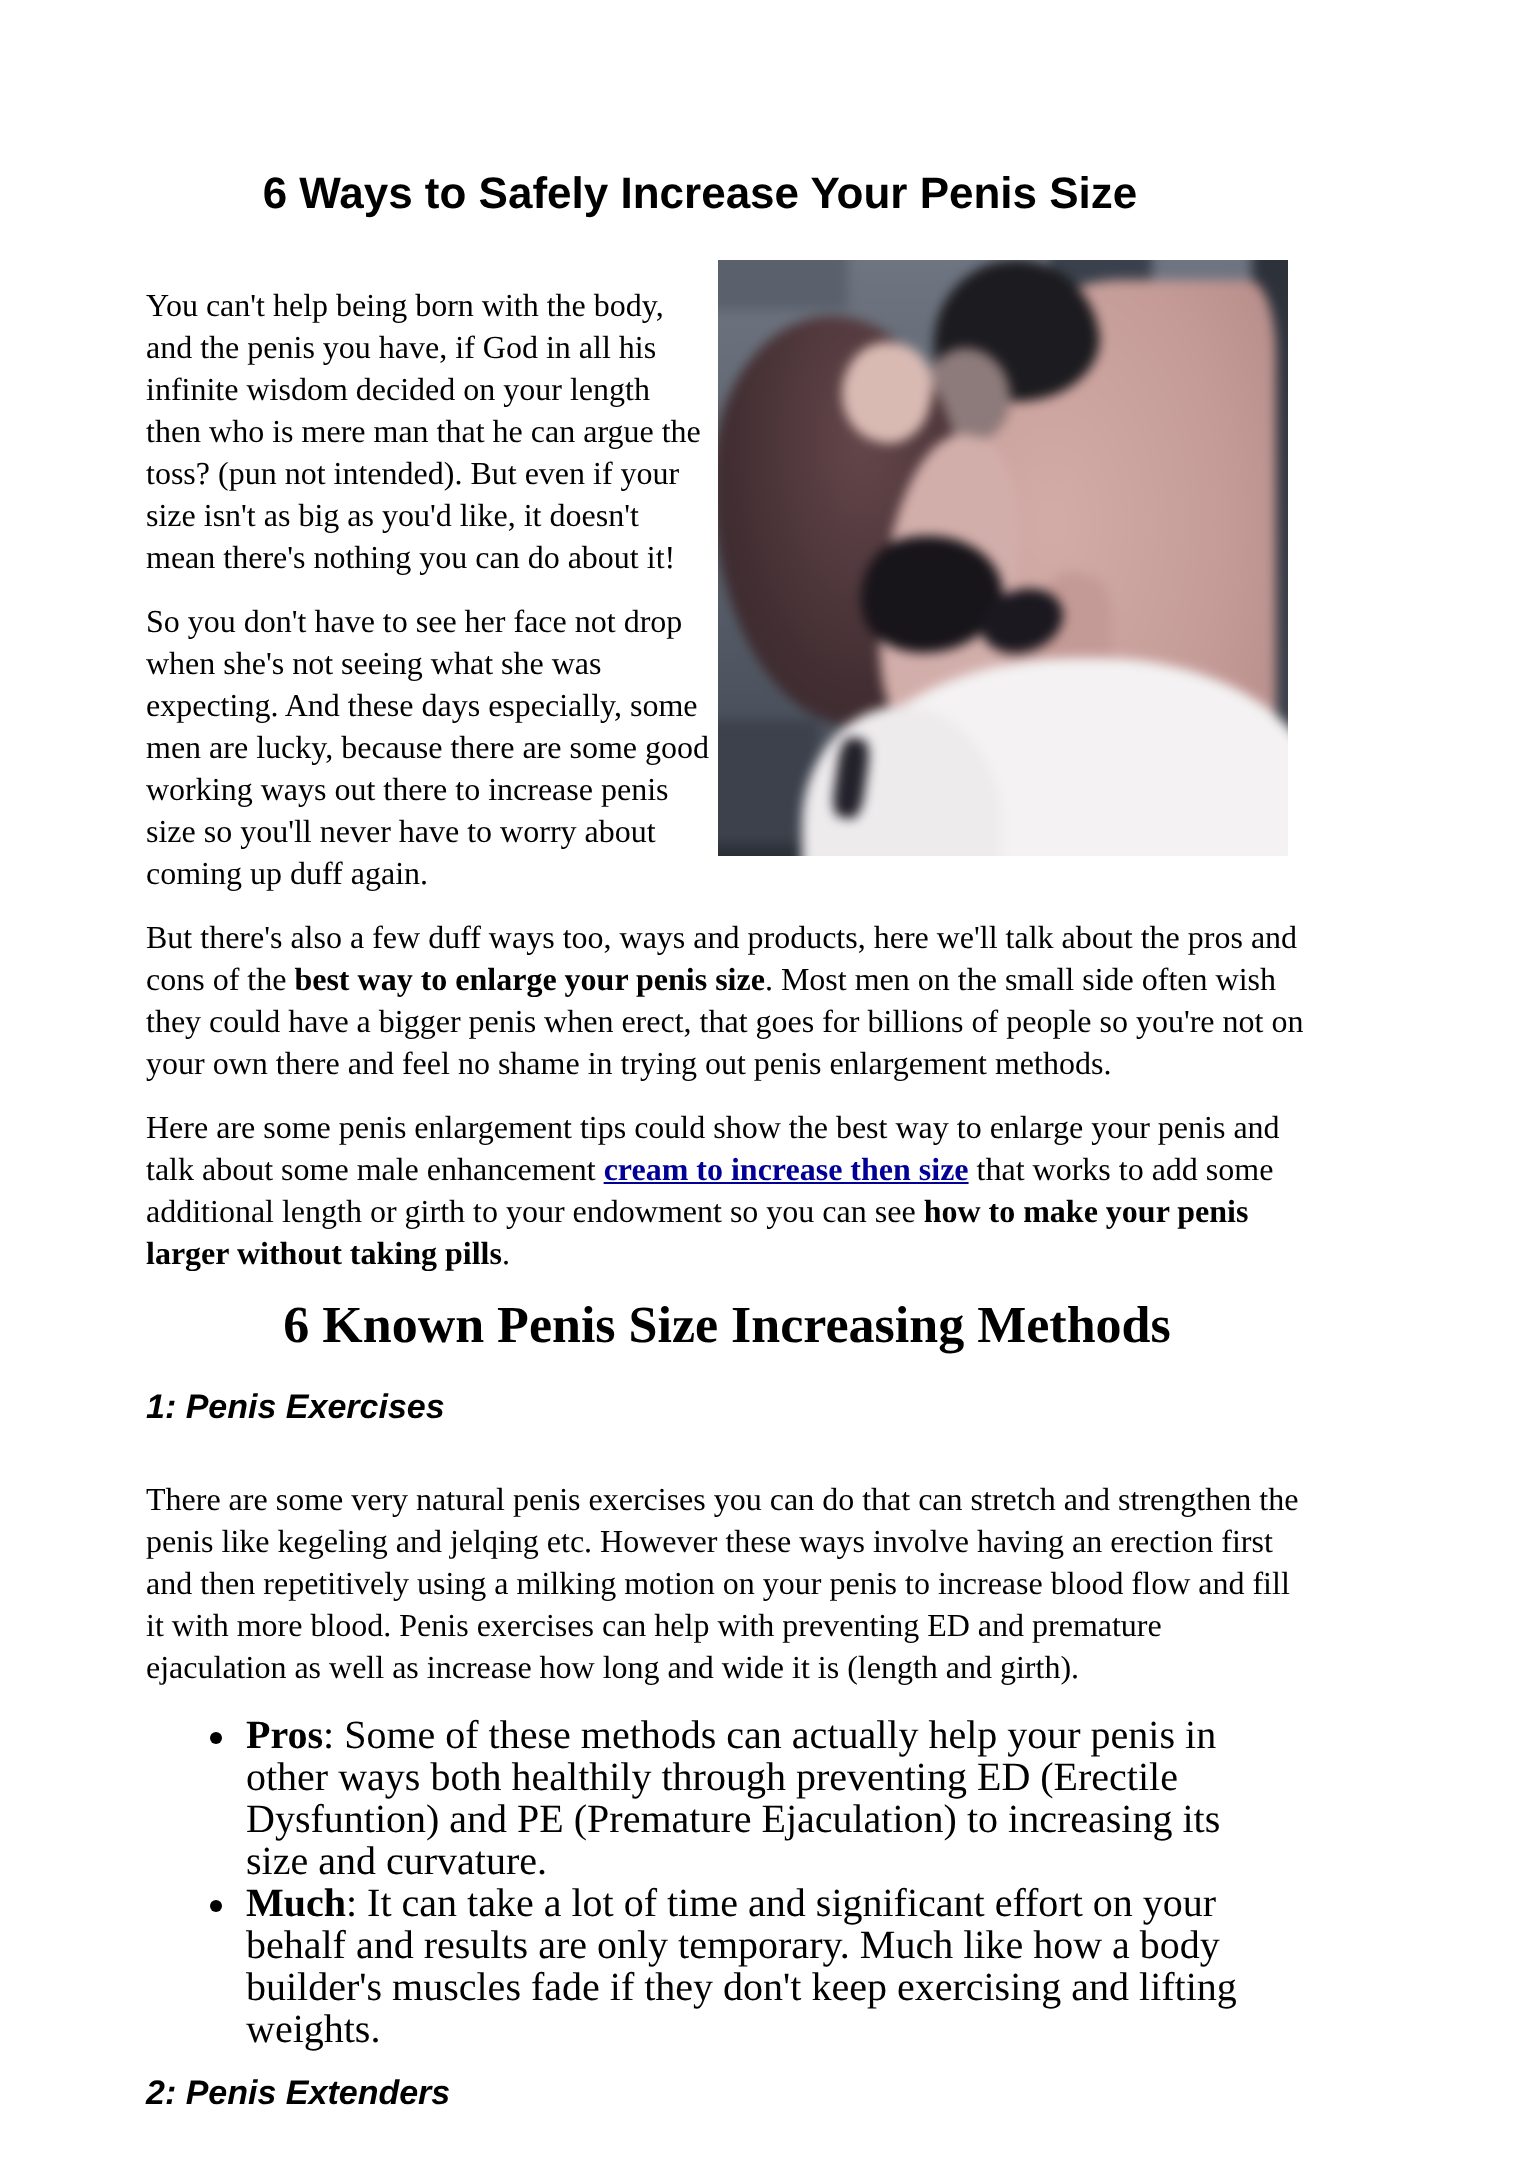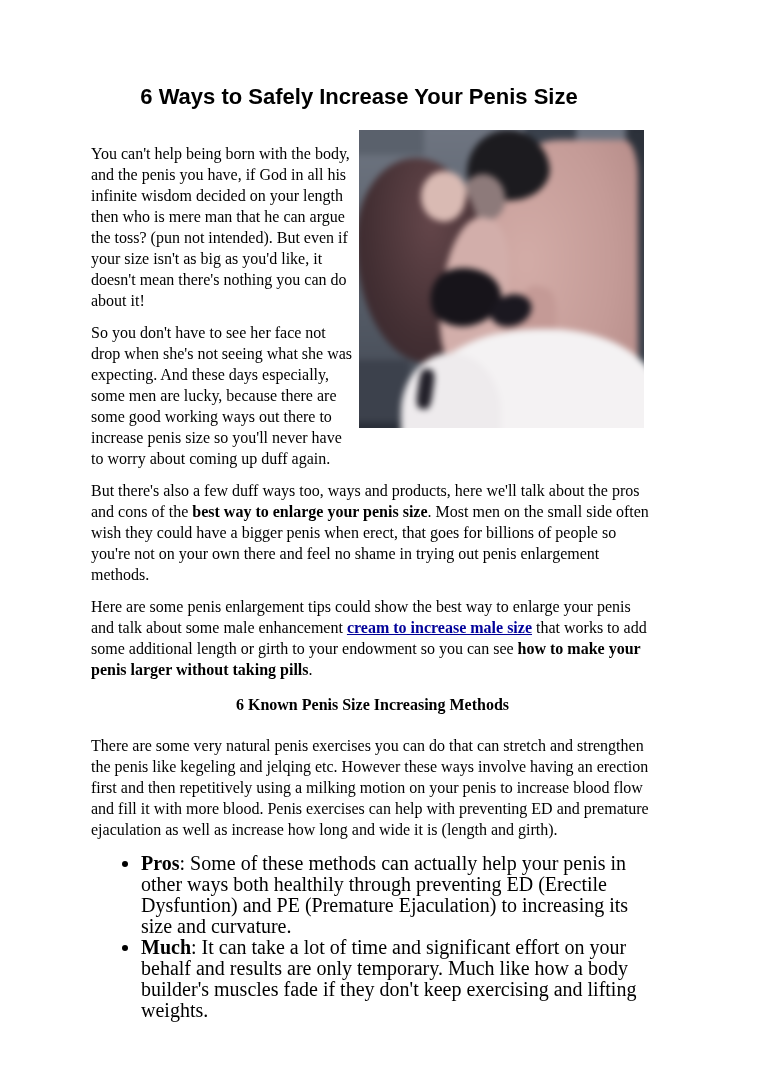--- a/index.html
+++ b/index.html
@@ -9,21 +9,20 @@
     background: var(--page-bg, #ffffff);
     font-family: "Liberation Serif", serif;
     color: var(--text-color, #000000);
   }
   .page {
     position: relative;
     width: 700px;
     height: 1087px;
     overflow: hidden;
     background: var(--page-bg, #ffffff);
-    padding-left: 18px;
   }
   h1.doc-title {
     font-family: "Liberation Sans", sans-serif;
     font-size: 22px;
     line-height: 26px;
     font-weight: bold;
     text-align: center;
     margin: 84px 20px 0 20px;
     letter-spacing: 0;
   }
@@ -46,21 +45,21 @@
     background: var(--photo-bg, #5d6570);
   }
   .photo-art {
     position: absolute;
     inset: -6px;
     filter: blur(3px);
   }
   .blob { position: absolute; }
   h2.section-heading {
     font-family: "Liberation Serif", serif;
-    font-size: 16px;
+    font-size: 26px;
     line-height: 28px;
     font-weight: bold;
     text-align: center;
     margin: 10px 0 16px 0;
   }
   h3.method-heading {
     font-family: "Liberation Sans", sans-serif;
     font-size: 17px;
     line-height: 22px;
     font-weight: bold;
@@ -114,26 +113,28 @@
         <div class="blob" style="left:20%; top:66%; width:84%; height:40%; border-radius:50% 45% 0 0 / 70% 60% 0 0; background:var(--fabric-white,#f4f2f3);"></div>
         <div class="blob" style="left:16%; top:74%; width:34%; height:32%; border-radius:50% 50% 0 0 / 60% 60% 0 0; background:#eeebed;"></div>
         <div class="blob" style="left:22%; top:79%; width:5%; height:13%; border-radius:30%; transform:rotate(8deg); background:#23212a;"></div>
       </div>
     </div>
 
     <p class="body">You can't help being born with the body, and the penis you have, if God in all his infinite wisdom decided on your length then who is mere man that he can argue the toss? (pun not intended). But even if your size isn't as big as you'd like, it doesn't mean there's nothing you can do about it!</p>
     <p class="body">So you don't have to see her face not drop when she's not seeing what she was expecting. And these days especially, some men are lucky, because there are some good working ways out there to increase penis size so you'll never have to worry about coming up duff again.</p>
 
     <p class="body clear-float"><span>But there's also a few duff ways too, ways and products, here we'll talk about the pros and cons of the </span><strong>best way to enlarge your penis size</strong><span>. Most men on the small side often wish they could have a bigger penis when erect, that goes for billions of people so you're not on your own there and feel no shame in trying out penis enlargement methods.</span></p>
-    <p class="body"><span>Here are some penis enlargement tips could show the best way to enlarge your penis and talk about some male enhancement </span><a class="inline-link" href="#">cream to increase male size</a><span> that works to add some additional length or girth to your endowment so you can see </span><strong>how to make your penis larger without taking pills</strong><span>.</span></p>
+    <p class="body"><span>Here are some penis enlargement tips could show the best way to enlarge your penis and talk about some male enhancement </span><a class="inline-link" href="#">cream to increase then size</a><span> that works to add some additional length or girth to your endowment so you can see </span><strong>how to make your penis larger without taking pills</strong><span>.</span></p>
 
     <h2 class="section-heading">6 Known Penis Size Increasing Methods</h2>
 
+    <h3 class="method-heading">1: Penis Exercises</h3>
     <p class="body">There are some very natural penis exercises you can do that can stretch and strengthen the penis like kegeling and jelqing etc. However these ways involve having an erection first and then repetitively using a milking motion on your penis to increase blood flow and fill it with more blood. Penis exercises can help with preventing ED and premature ejaculation as well as increase how long and wide it is (length and girth).</p>
 
     <ul class="pros-cons">
       <li><strong>Pros</strong><span>: Some of these methods can actually help your penis in other ways both healthily through preventing ED (Erectile Dysfuntion) and PE (Premature Ejaculation) to increasing its size and curvature.</span></li>
       <li><strong>Much</strong><span>: It can take a lot of time and significant effort on your behalf and results are only temporary. Much like how a body builder's muscles fade if they don't keep exercising and lifting weights.</span></li>
     </ul>
 
+    <h3 class="method-heading last">2: Penis Extenders</h3>
 
   </div>
 </div>
 
 </body></html>

